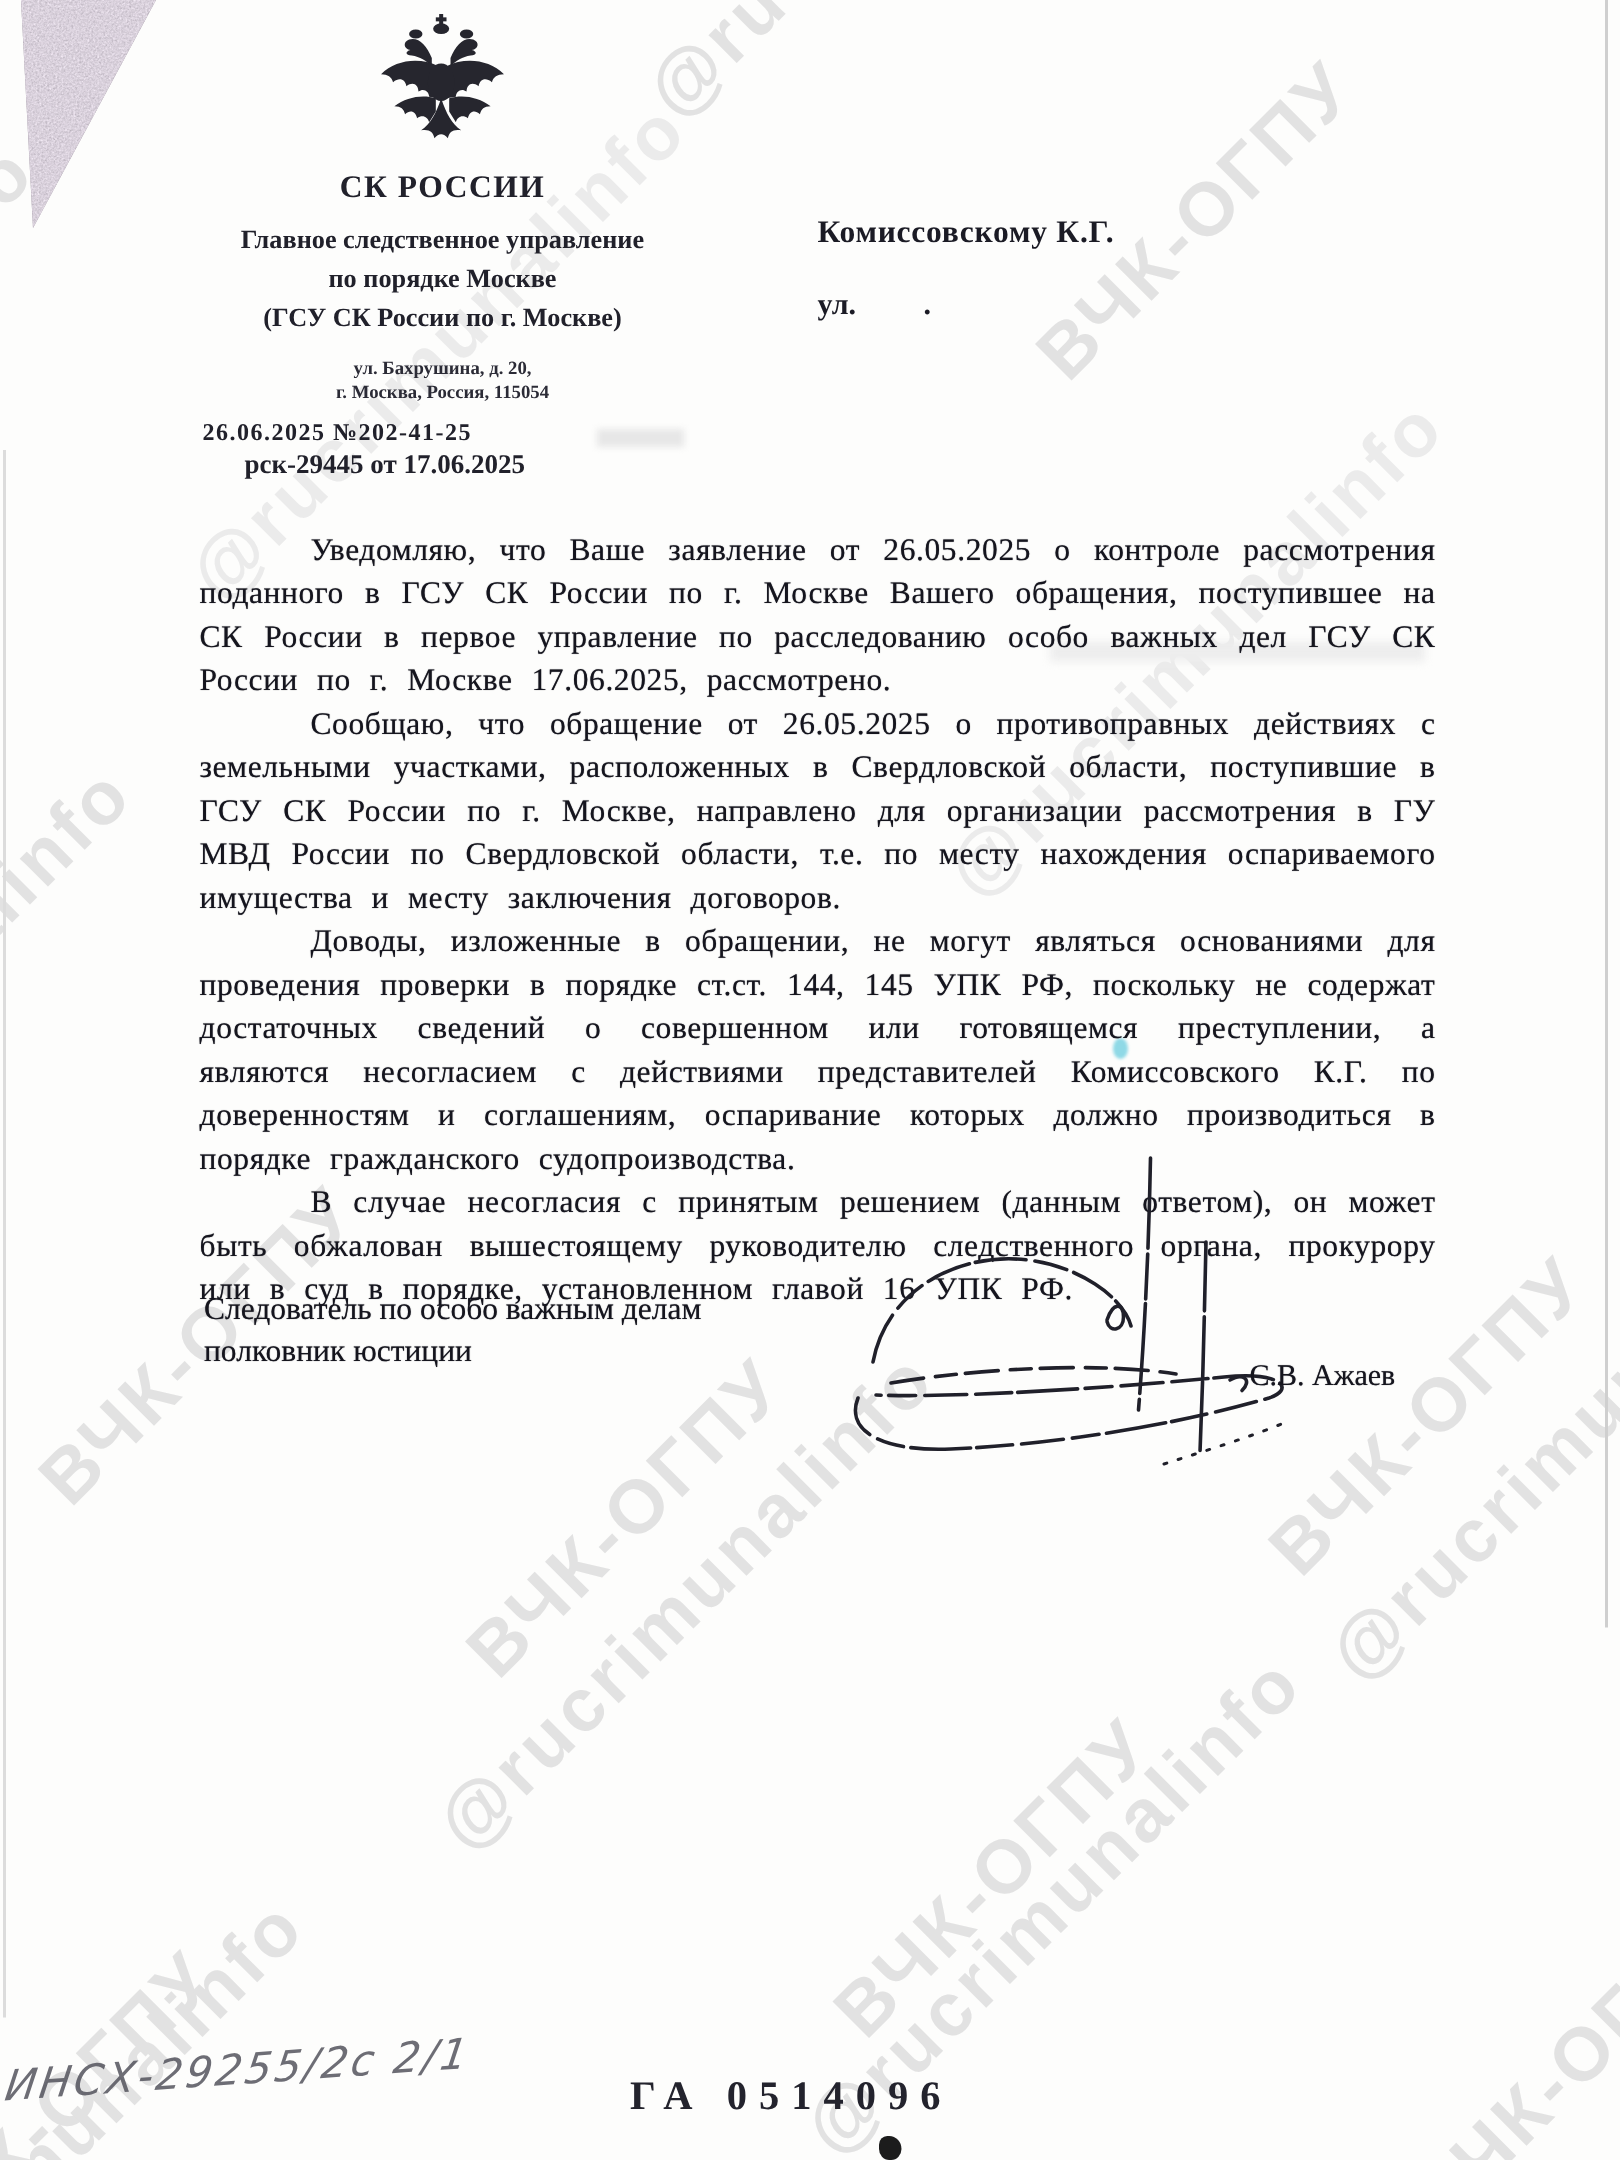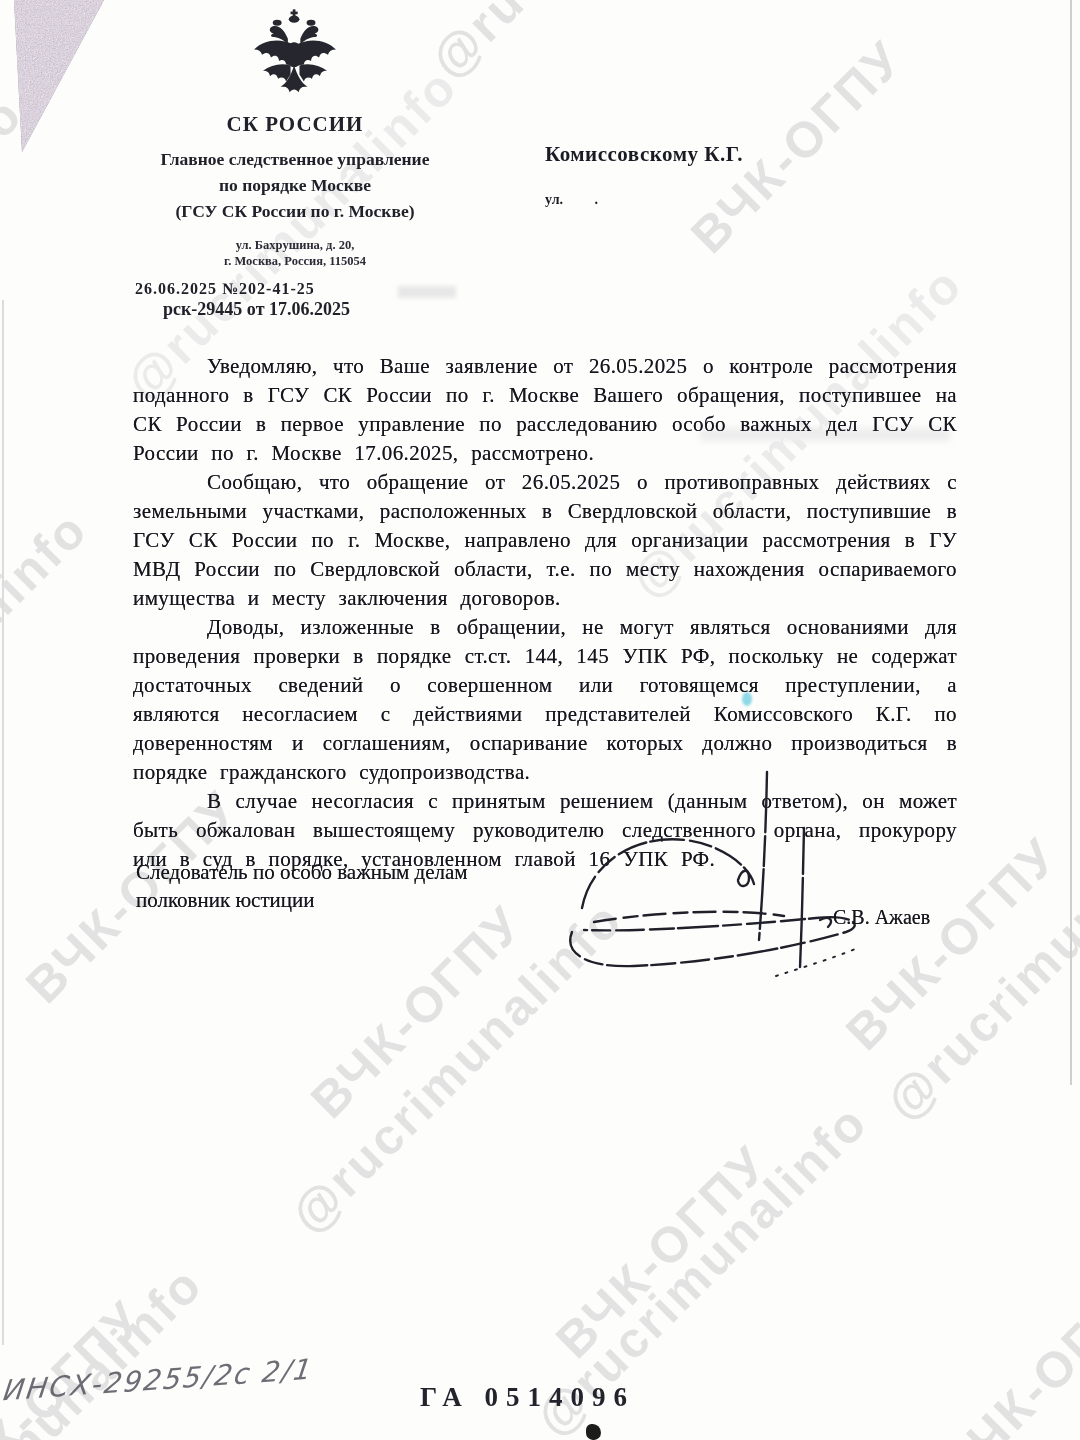--- a/index.html
+++ b/index.html
@@ -34,21 +34,21 @@
   .org-name{margin-top:14px;font-size:21px;font-weight:700;letter-spacing:1px;}
   .dept{margin-top:9px;font-size:17.5px;font-weight:700;line-height:26px;}
   .addr{margin-top:13px;font-size:12.5px;font-weight:700;line-height:16px;color:#2b2b36;}
   
   .ref{position:absolute;left:135px;top:280px;color:#21212b;}
   .ref-line1{font-size:16px;font-weight:700;letter-spacing:1px;}
   .ref-line2{margin-left:28px;margin-top:1px;font-size:18px;font-weight:700;}
   
   .addressee{position:absolute;left:545px;top:142px;color:#1b1b25;}
   .addressee-name{font-size:21px;font-weight:600;letter-spacing:.5px;}
-  .addressee-line2{margin-top:25px;font-size:14px;font-weight:600;}
+  .addressee-line2{margin-top:25px;font-size:20px;font-weight:600;}
   
   .body-text{position:absolute;left:133px;top:352px;width:824px;color:#15151e;}
   .body-text p{
     margin:0;text-indent:74px;text-align:justify;
     font-size:21px;line-height:29px;
     word-spacing:7px;letter-spacing:.4px;
     text-shadow:0 0 .6px rgba(21,21,30,.75);
   }
   
   .signoff{position:absolute;left:136px;top:858px;color:#15151e;

